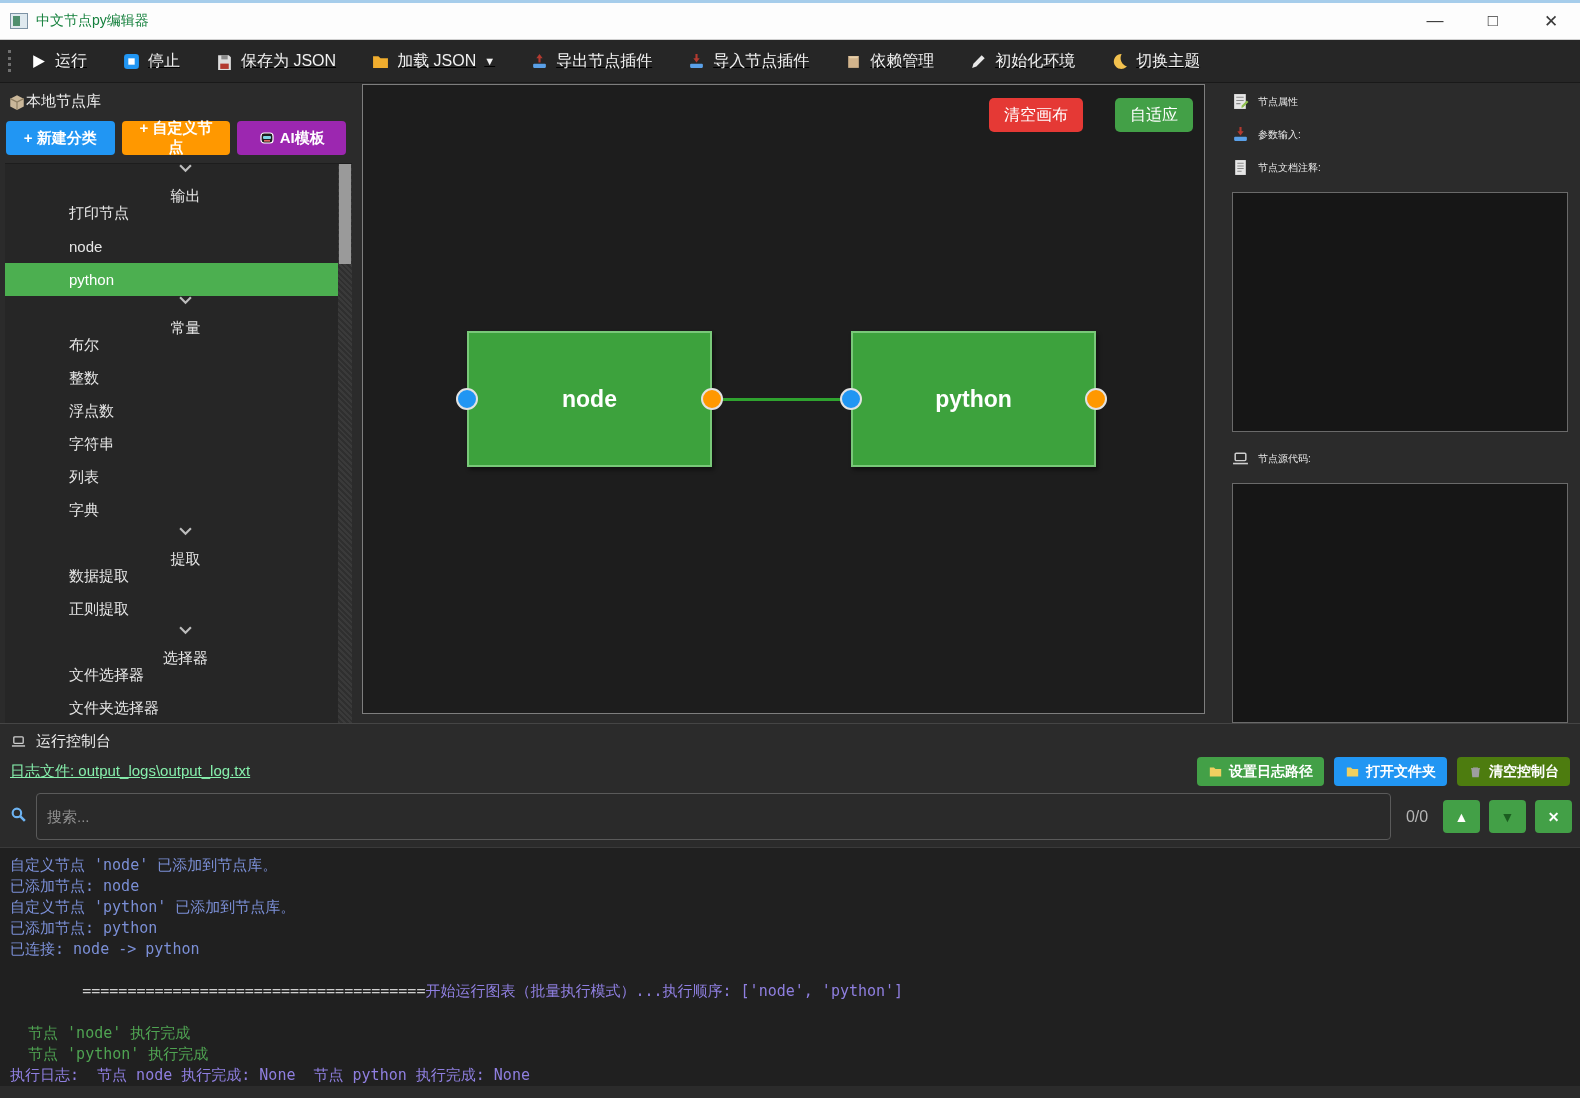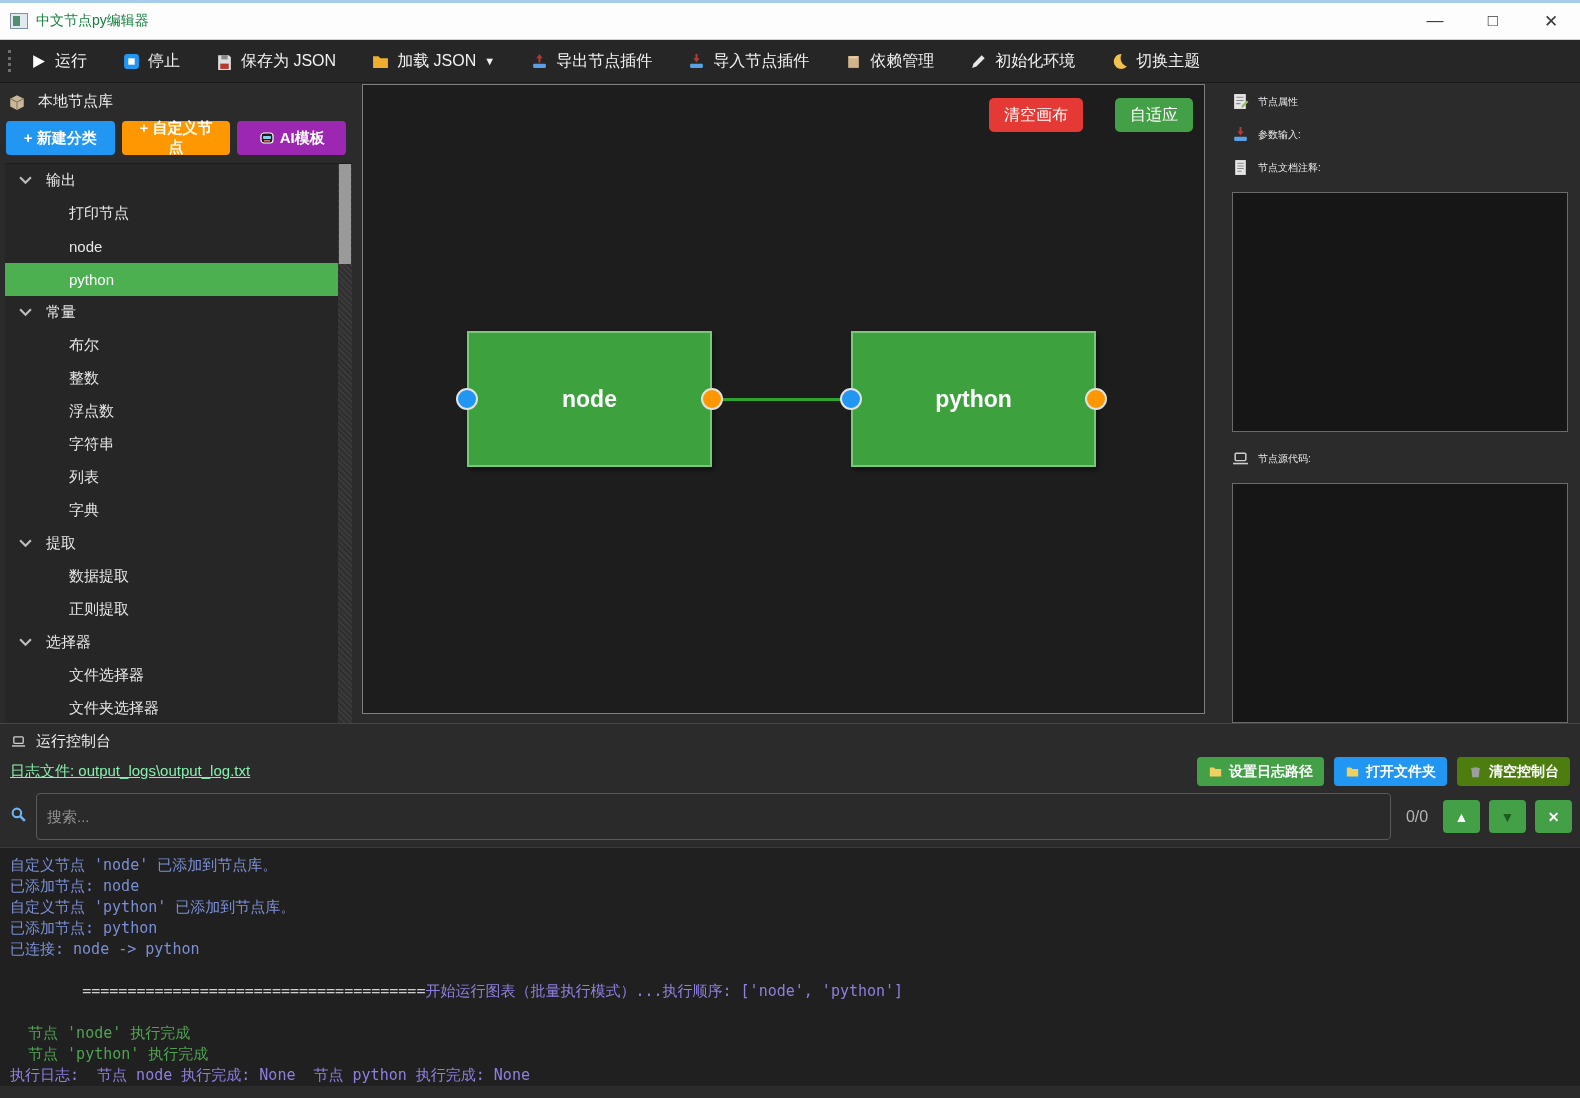--- a/index.html
+++ b/index.html
@@ -12,41 +12,41 @@
     display:flex; align-items:center; padding-left:10px; }
   .app-icon { width:18px; height:16px; background:#dfe9ef; border:1px solid #7d93a5; margin-right:8px; position:relative; }
   .app-icon::after { content:""; position:absolute; left:2px; top:2px; width:7px; height:10px; background:#4f8f6e; }
   .title-text { font-size:14px; color:#15803d; }
   .win-controls { margin-left:auto; display:flex; height:100%; }
   .win-btn { width:58px; height:100%; background:transparent; border:none; font-size:17px; color:#3a3a3a;
     display:flex; align-items:center; justify-content:center; cursor:pointer; }
 
   
   .toolbar { height:43px; background:#262626; border-bottom:1px solid #191919; display:flex; align-items:center;
-    gap:36px; padding-left:30px; position:relative; }
+    gap:36px; padding-left:30px; position:relative;text-decoration:underline; }
   .drag-handle { position:absolute; left:8px; top:10px; bottom:10px; border-left:3px dotted #6f6f6f; }
   .tb-item { display:flex; align-items:center; gap:8px; color:#f2f2f2; font-size:16px; cursor:pointer; }
   .tb-item svg { width:17px; height:17px; }
   .caret { font-size:11px; }
 
   
   .main { height:640px; display:flex; }
 
   
   .sidebar { width:352px; display:flex; flex-direction:column; background:#2b2b2b; }
-  .sb-header { display:flex; align-items:center; gap:12px; padding:9px 8px 6px 8px; color:#ececec; font-size:15px; }
+  .sb-header { display:flex; align-items:center; gap:0; padding:9px 8px 6px 8px; color:#ececec; font-size:15px; }
   .sb-header svg { width:18px; height:18px; }
   .sb-buttons { display:flex; gap:7px; padding:4px 6px 8px 6px; }
   .sb-btn { border:none; border-radius:4px; height:34px; color:#fff; font-size:15px; font-weight:bold;
     display:flex; align-items:center; justify-content:center; gap:5px; cursor:pointer; padding:0 12px; flex:1; }
   .sb-btn svg { width:16px; height:14px; }
   .tree { flex:1; background:#262626; margin:0 0 0 5px; position:relative; overflow:hidden;
     border-top:1px solid #1d1d1d; }
   .tree-row { height:33px; display:flex; align-items:center; color:#e6e6e6; font-size:15px; cursor:pointer; }
-  .tree-row.parent { padding-left:14px; gap:14px; }
+  .tree-row.parent { padding-left:14px; gap:14px;flex-direction:column; }
   .tree-row.child  { padding-left:64px; }
   .tree-row.selected { color:#fff; }
   .chev svg { width:13px; height:9px; display:block; }
   .tree-scroll { position:absolute; right:0; top:0; bottom:0; width:14px;
     background:repeating-linear-gradient(45deg,#3a3a3a 0 2px,#2f2f2f 2px 4px); }
   .tree-thumb { position:absolute; left:1px; right:1px; top:0; height:100px; background:#9a9a9a; }
 
   
   .canvas-wrap { flex:1; padding:1px 13px 9px 10px; }
   .canvas { width:100%; height:100%; background:#1d1d1d; border:1px solid #7e7e7e; position:relative; }

